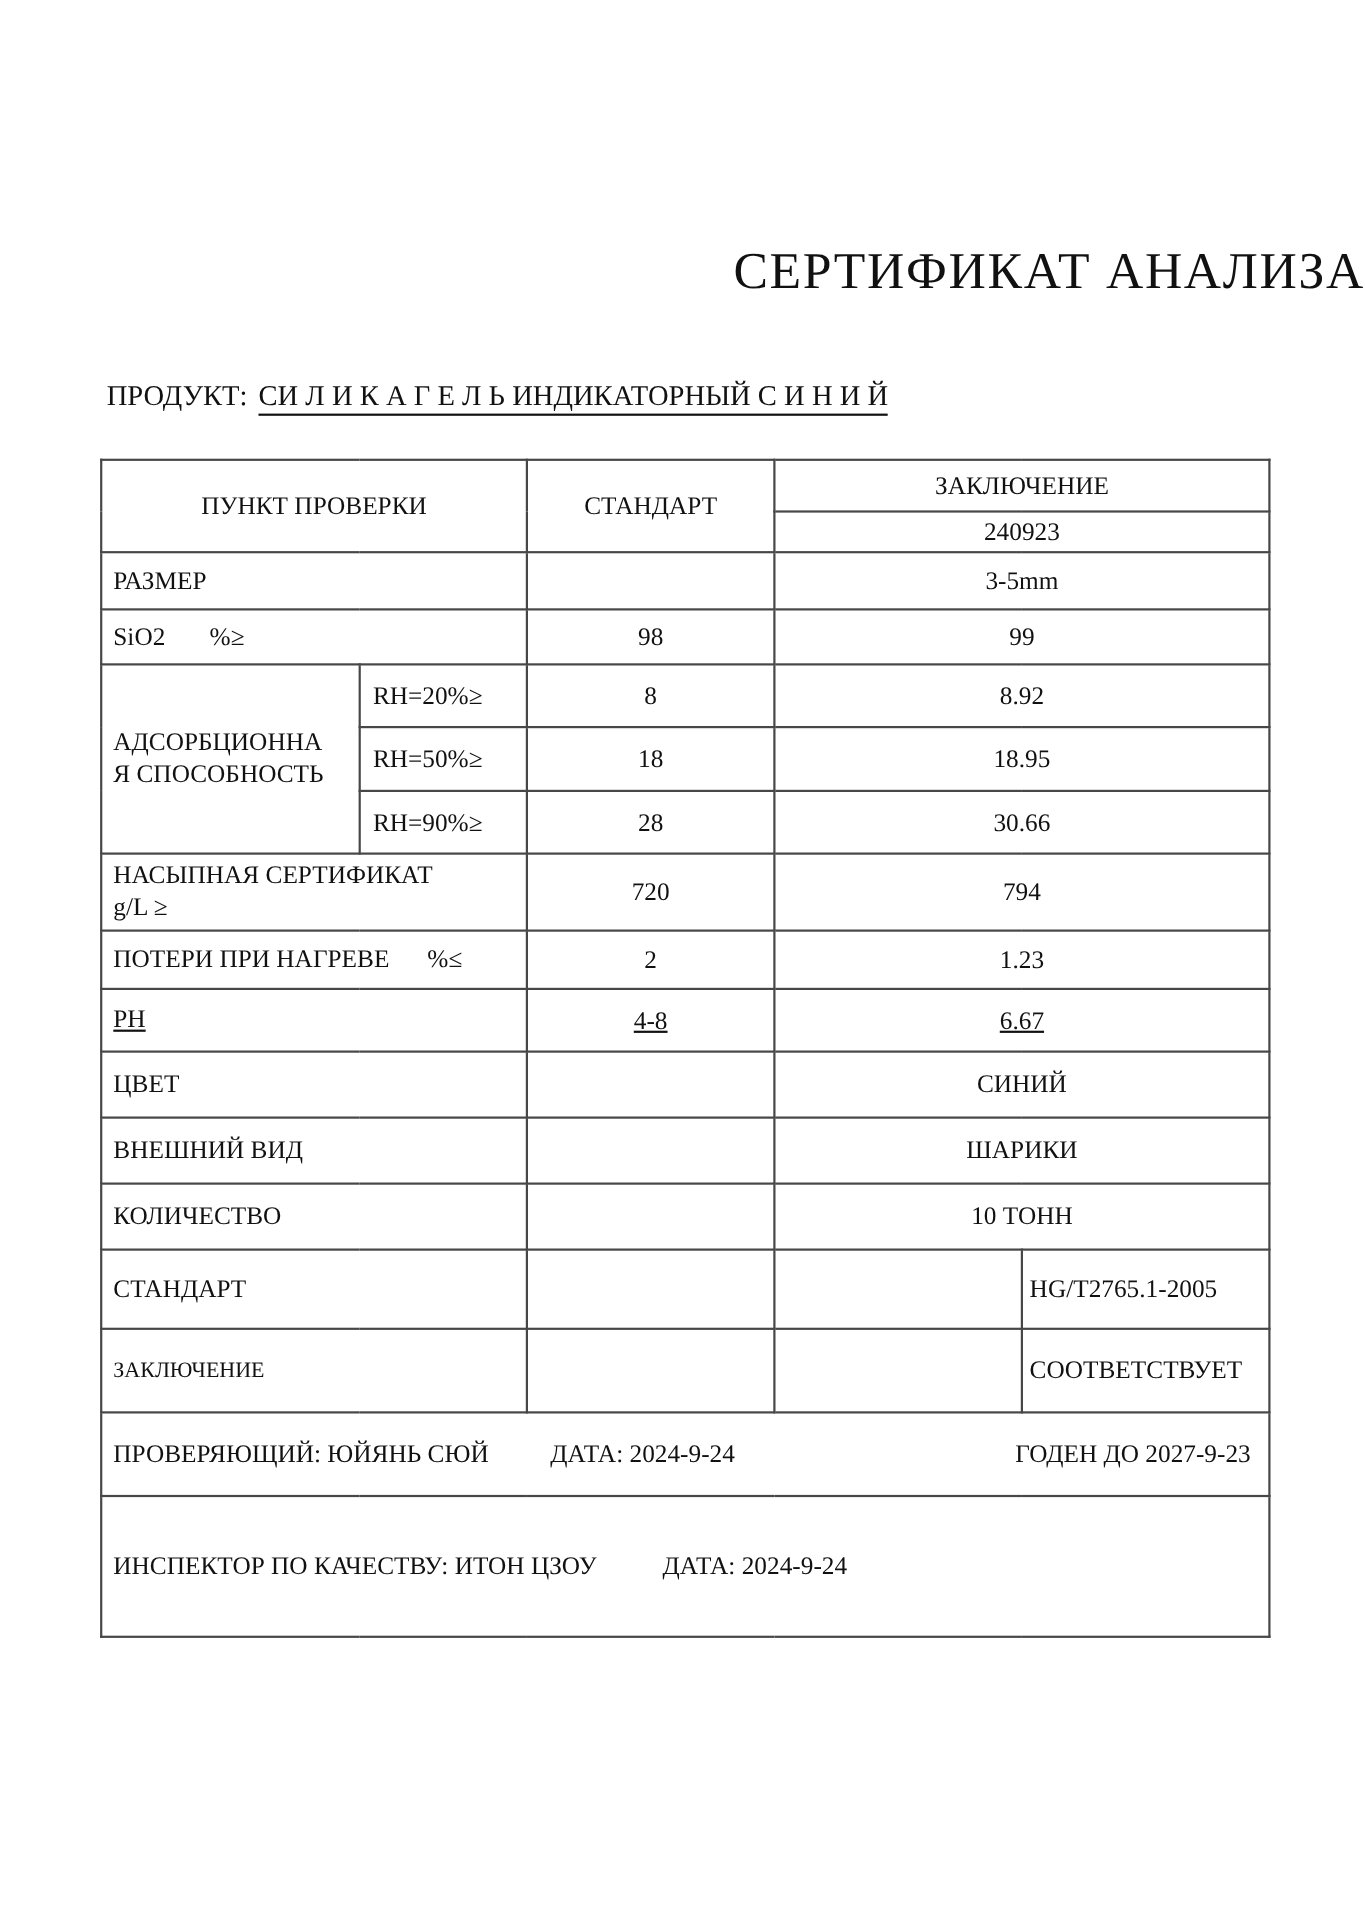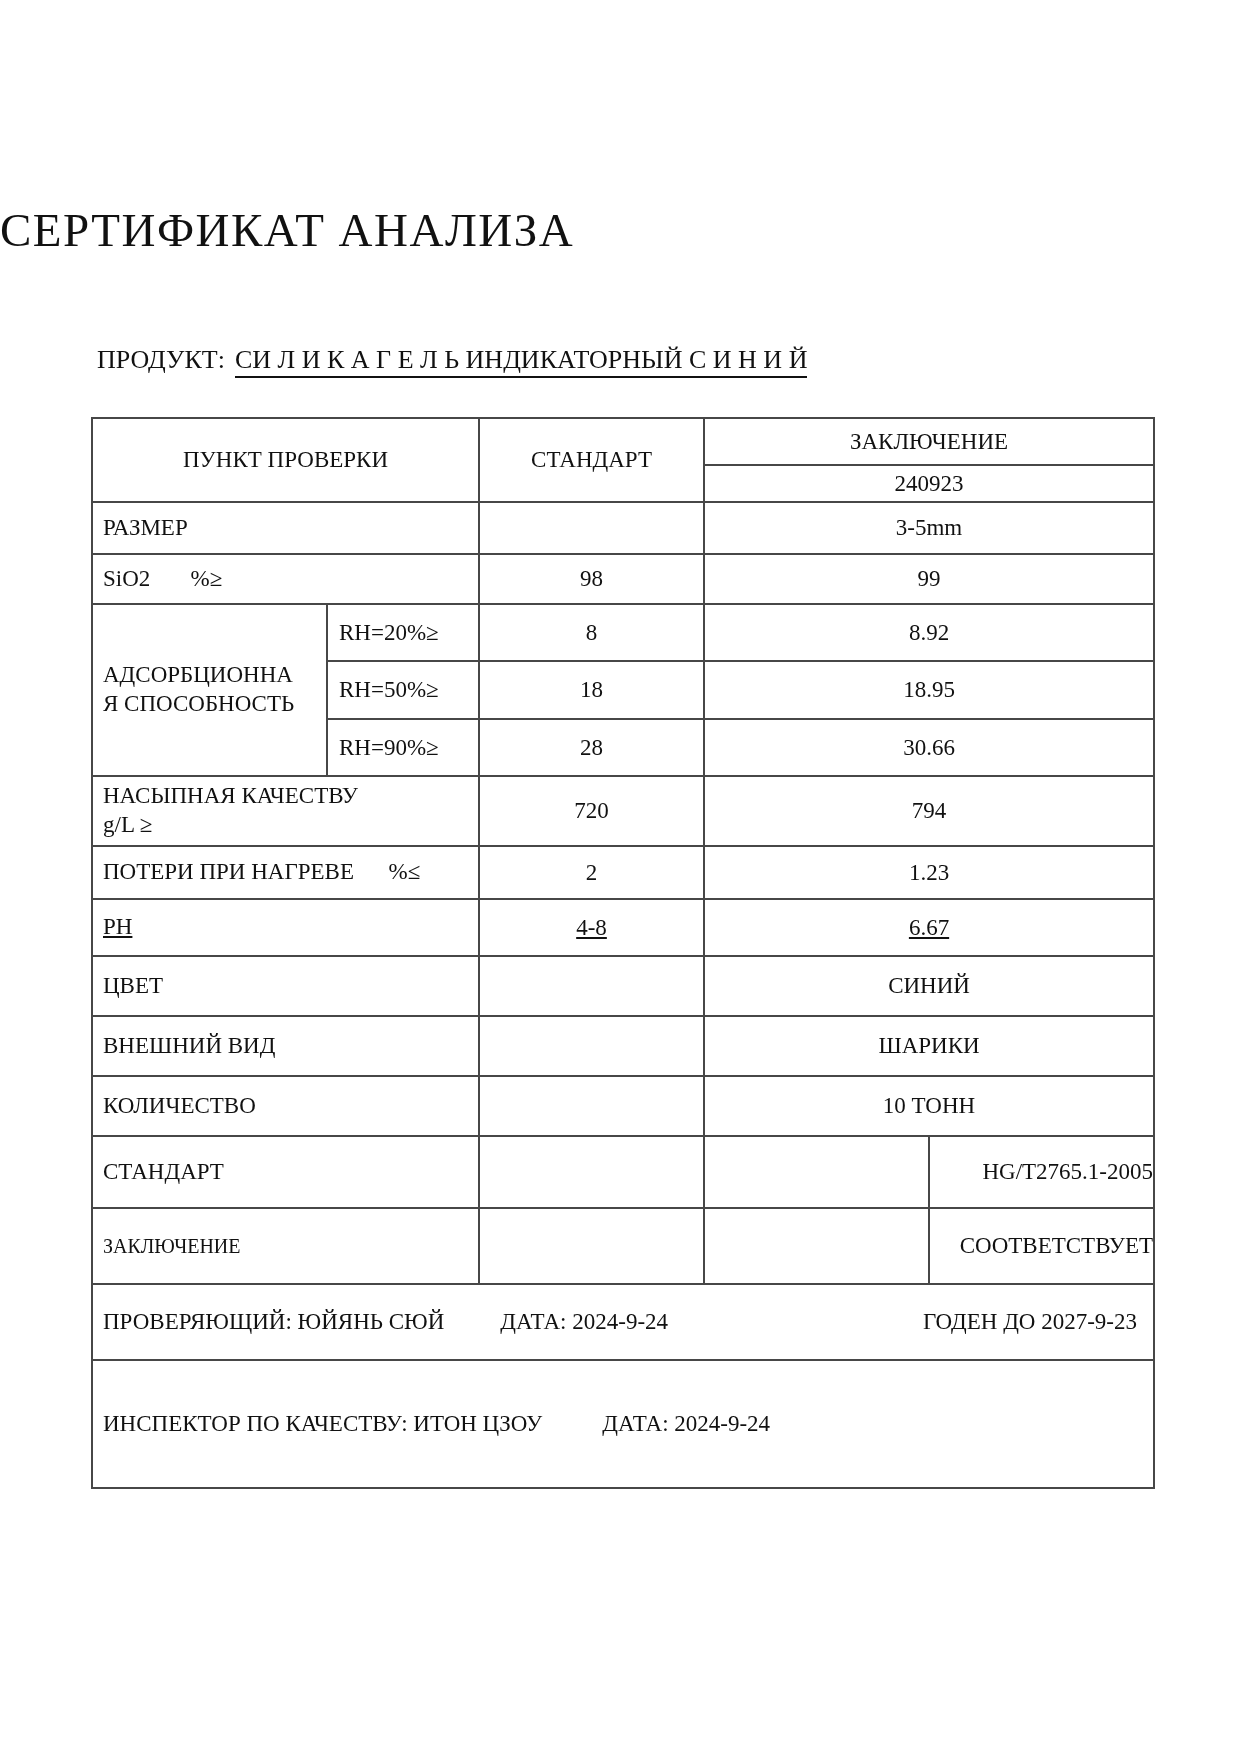--- a/index.html
+++ b/index.html
@@ -1,28 +1,28 @@
 <!DOCTYPE html>
 <html><head>
 <meta charset="utf-8">
 <style>
   html,body{margin:0;padding:0;background:#e8e8e8;}
   .page{position:relative;width:1241px;height:1755px;background:#ffffff;margin:0 auto;
         font-family:"Liberation Serif","DejaVu Serif",serif;color:#111;overflow:hidden;}
-  .doc-title{position:absolute;top:203px;left:0;width:1241px;text-align:left;
+  .doc-title{position:absolute;top:220px;left:0;width:1241px;text-align:right;
              font-size:47px;letter-spacing:1.5px;white-space:nowrap;}
   .product-line{position:absolute;top:345px;left:97px;font-size:26px;white-space:nowrap;}
   .product-line .val{margin-left:10px;border-bottom:2px solid #111;padding-bottom:2px;}
   table.coa{position:absolute;left:91px;top:417px;width:1062px;border-collapse:collapse;
             table-layout:fixed;}
   td{border:2px solid #474747;padding:0;font-size:23px;vertical-align:middle;overflow:hidden;}
   .lbl{padding-left:10px;white-space:pre-wrap;line-height:1.25;margin-top:47px;}
   .sub-lbl{padding-left:11px;white-space:pre-wrap;}
   .ctr{text-align:center;}
-  .res5{padding-left:6px;white-space:nowrap;text-align:right;}
+  .res5{padding-left:6px;white-space:nowrap;}
   .sm{font-size:20px;}
   
   .rh-a{height:47px;padding-left:36px;} .rh-b{height:37px;}
   .r-size{height:52px;} .r-sio2{height:50px;}
   .r-rh{height:57px;} .r-rh2{height:58px;margin-left:26px;}
   .r-bulk{height:70px;} .r-loss{height:53px;} .r-ph{height:57px;text-decoration:underline;}
   .r-color{height:60px;} .r-app{height:60px;} .r-qty{height:60px;}
   .r-std{height:72px;} .r-concl{height:76px;}
   .r-check{height:76px;} .r-insp{height:128px;}
   .foot-flex{display:flex;align-items:flex-start;padding:0 16px 0 10px;white-space:nowrap;}
@@ -82,21 +82,21 @@
       <td class="ctr">18</td>
       <td colspan="2" class="ctr">18.95</td>
     </tr>
     <tr class="r-rh">
       <td class="sub-lbl">RH=90%≥</td>
       <td class="ctr">28</td>
       <td colspan="2" class="ctr">30.66</td>
     </tr>
 
     <tr class="r-bulk">
-      <td colspan="2" class="lbl">НАСЫПНАЯ КАЧЕСТВУ
+      <td colspan="2" class="lbl">НАСЫПНАЯ СЕРТИФИКАТ
 g/L ≥</td>
       <td class="ctr">720</td>
       <td colspan="2" class="ctr">794</td>
     </tr>
 
     <tr class="r-loss">
       <td colspan="2" class="lbl">ПОТЕРИ ПРИ НАГРЕВЕ      %≤</td>
       <td class="ctr">2</td>
       <td colspan="2" class="ctr">1.23</td>
     </tr>

